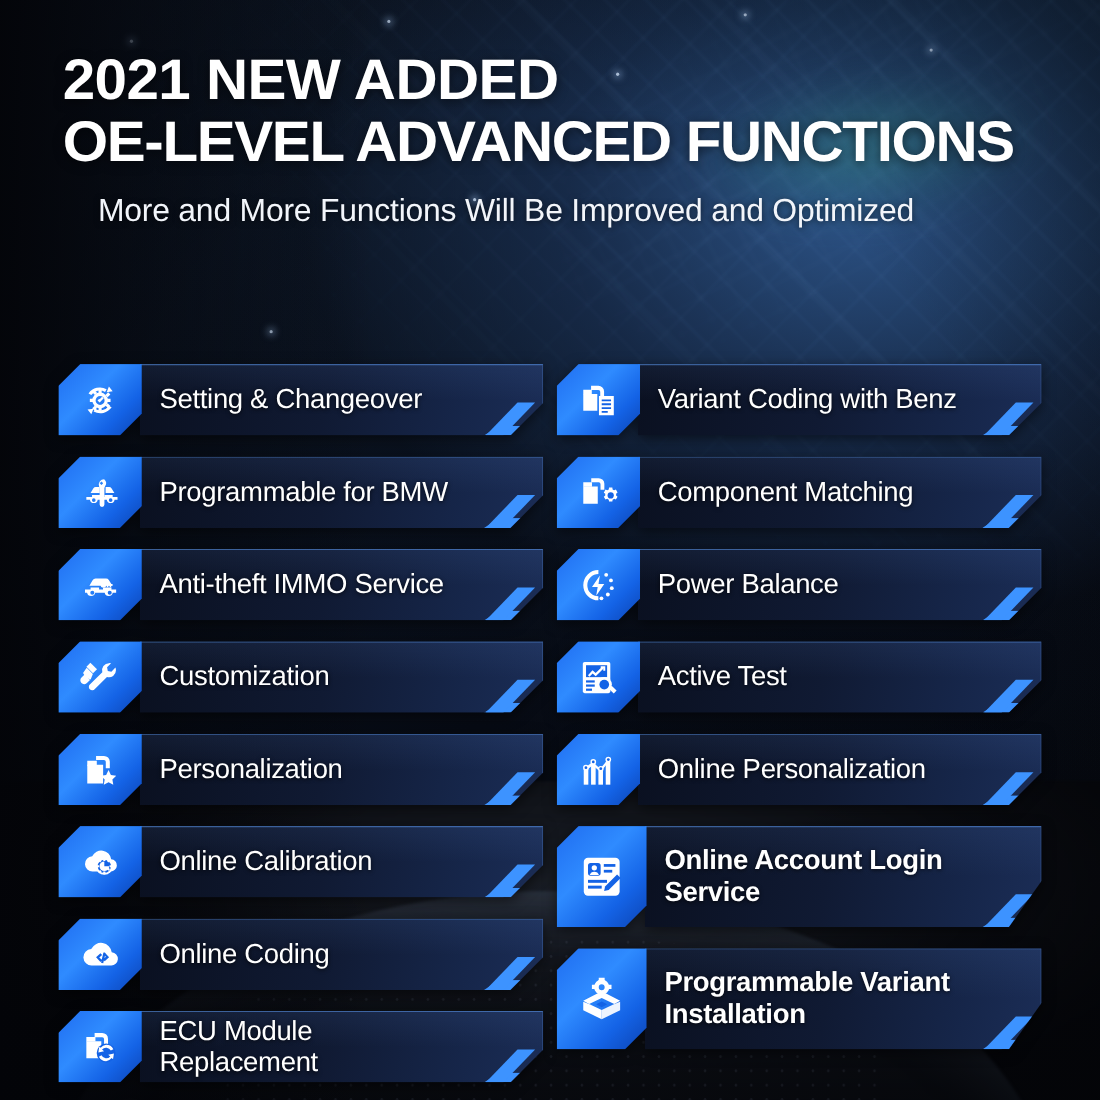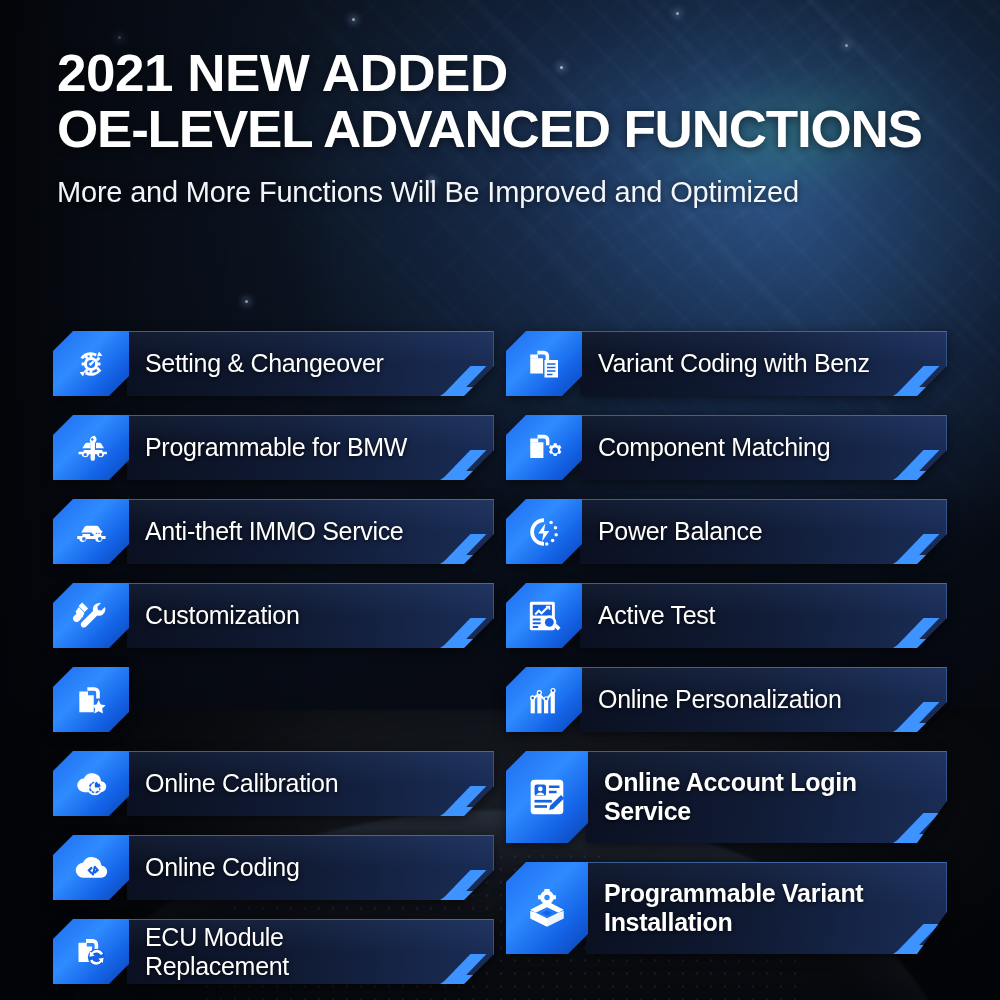--- a/index.html
+++ b/index.html
@@ -125,20 +125,21 @@
   .headline .l2 { display:block; letter-spacing:-1.2px; }
 
   .subhead {
     margin-top:17px;
     font-size:29px;
     line-height:1.30;
     font-weight:400;
     color:#f2f5fa;
     text-shadow:0 1px 6px rgba(0,0,0,.6);
     letter-spacing:-0.2px;
+    margin-left:32px;
   }
 
   
   .cards {
     position:absolute;
     left:53px; top:292px;
     width:894px; height:665px;
   }
   .col { position:absolute; top:0; width:441px;margin-top:39px; }
   .col-left  { left:0; }
@@ -324,20 +325,28 @@
               <i class="a2"></i>
             </div>
           </div>
         </div>
         <div class="card">
           <div class="icon-tile">
             <svg viewBox="0 0 48 48">
               <use href="#i-ecu-star-icon"></use>
             </svg>
           </div>
+          <div class="card-body">
+            <div class="card-label">Personalization</div>
+            <div class="accent">
+              <i class="bar"></i>
+              <i class="a1"></i>
+              <i class="a2"></i>
+            </div>
+          </div>
         </div>
         <div class="card">
           <div class="icon-tile">
             <svg viewBox="0 0 48 48">
               <use href="#i-cloud-gear-icon"></use>
             </svg>
           </div>
           <div class="card-body">
             <div class="card-label">Online Calibration</div>
             <div class="accent">

